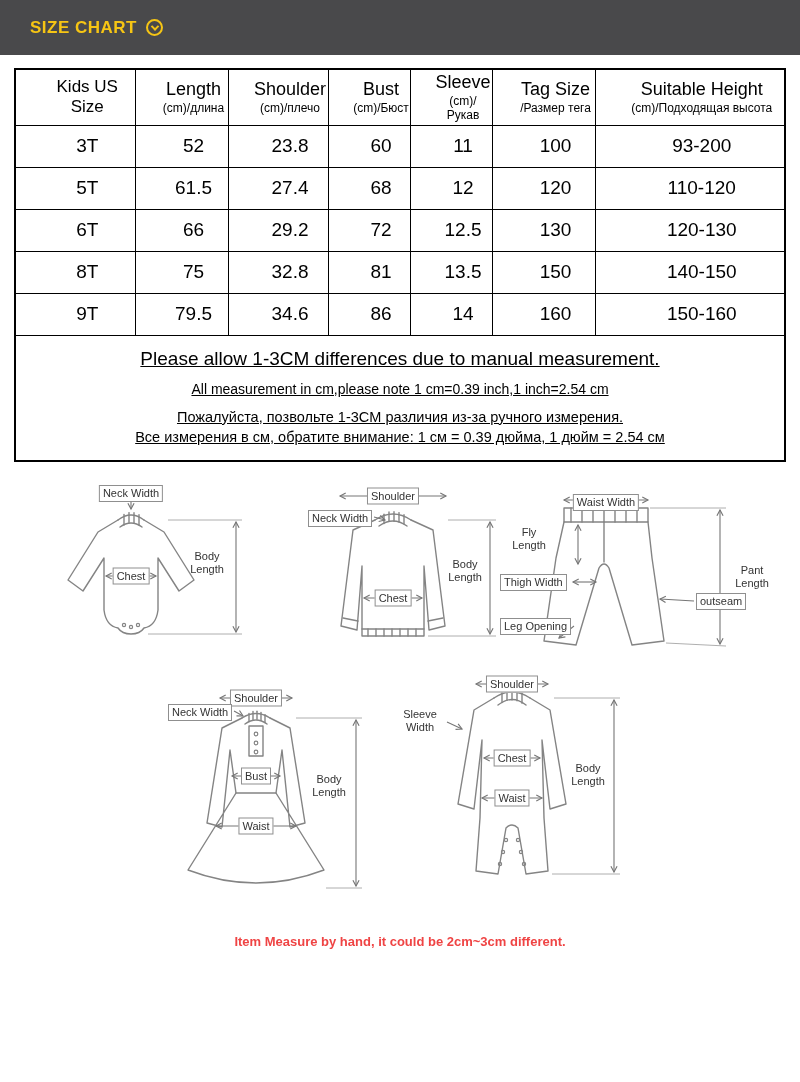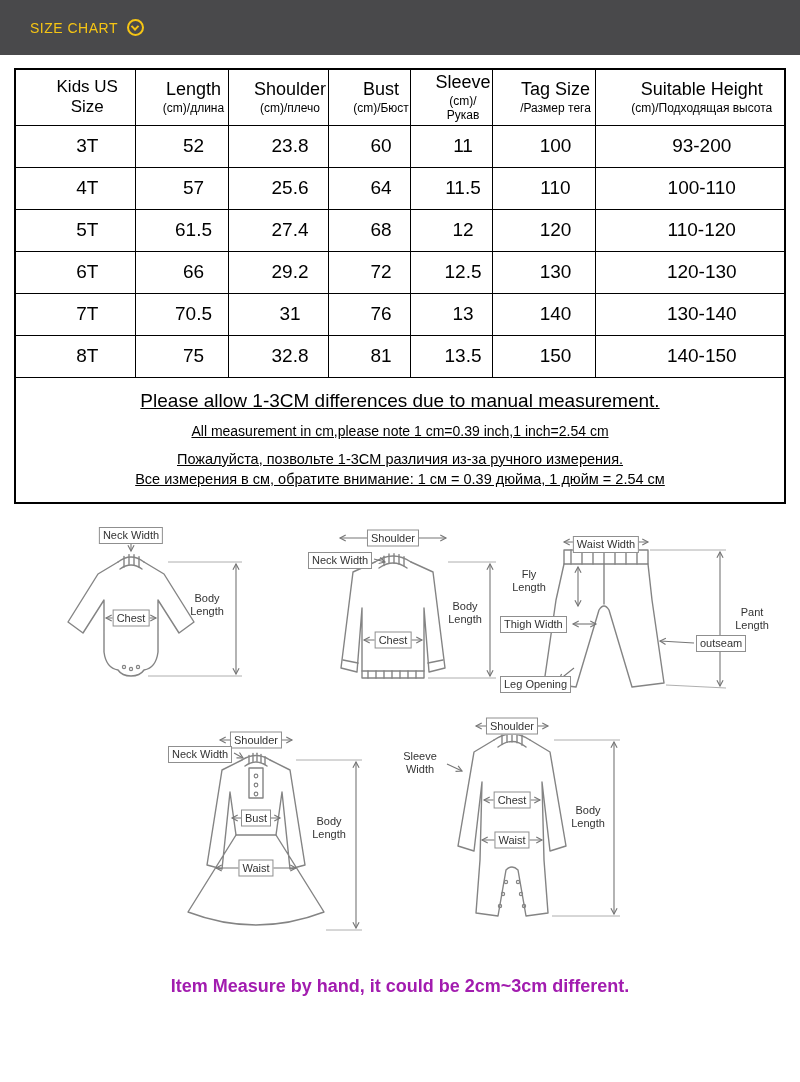--- a/index.html
+++ b/index.html
@@ -1,20 +1,20 @@
 <!DOCTYPE html>
 <html><head>
 <meta charset="utf-8">
 <style>
   * {box-sizing:border-box; margin:0; padding:0;}
   html,body {background:#fff;}
   body {width:800px; height:1082px; font-family:"Liberation Sans", sans-serif; color:#000; overflow:hidden;}
 
   .topbar {height:55px; background:#49494b; display:flex; align-items:center; padding-left:30px; gap:9px;}
-  .topbar-title {color:#f6c514; font-size:14px; font-weight:normal; letter-spacing:.5px;}
+  .topbar-title {color:#f6c514; font-size:17px; font-weight:bold; letter-spacing:.5px;}
   .chevron-badge {width:17px; height:17px; border:2px solid #f6c514; border-radius:50%; display:inline-flex; align-items:center; justify-content:center; cursor:pointer; flex:0 0 auto;}
   .chev {width:6px; height:6px; border-right:2px solid #f6c514; border-bottom:2px solid #f6c514; transform:rotate(45deg) translate(-1px,-1px);}
 
   table.size-table {border-collapse:collapse; margin:13px auto 0; width:770px; table-layout:fixed; border:2px solid #000;}
   .size-table th, .size-table td {border:1px solid #000; text-align:center; vertical-align:middle; overflow:hidden;padding-left:24px;}
   .size-table th {font-weight:normal;}
   .size-table thead th {height:56px;}
   .col-main {font-size:18px;}
   th.first .col-main {font-size:17px;}
   .col-sub {font-size:12px; margin-top:1px;}
@@ -29,21 +29,21 @@
   .diag {position:absolute;}
   .diag svg {position:absolute; left:0; top:0;}
   .garment path, .garment line, .garment rect {stroke:#848484; fill:none; stroke-width:1.4; stroke-linejoin:round; stroke-linecap:round;}
   .garment circle {fill:none; stroke:#848484; stroke-width:1.2;}
   .arrows line {stroke:#767676; stroke-width:1.1;}
   .arrows line.ref {stroke:#9a9a9a; stroke-width:.8;}
   .lbl {position:absolute; font-size:11px; line-height:15px; color:#333; background:#fff; border:1px solid #8f8f8f; padding:0 3px; white-space:nowrap; z-index:2;}
   .lbl.ctr {transform:translate(-50%,-50%);}
   .lbl.ctrx {transform:translateX(-50%);}
   .lbl2 {position:absolute; font-size:11px; line-height:13px; color:#333; text-align:center; z-index:2;}
-  .caption {text-align:center; color:#a21caf; font-weight:bold; font-size:18px; margin-top:6px;}
+  .caption {text-align:center; color:#ef4444; font-weight:bold; font-size:13px; margin-top:6px;}
 </style>
 </head>
 <body>
 
 <header class="topbar">
   <span class="topbar-title">SIZE CHART</span>
   <span class="chevron-badge">
       <span class="chev"></span>
     </span>
 </header>
@@ -93,63 +93,54 @@
     <tr>
       <td>3T</td>
       <td>52</td>
       <td>23.8</td>
       <td>60</td>
       <td>11</td>
       <td>100</td>
       <td>93-200</td>
     </tr>
     <tr>
-      <td>4T</td>
-      <td>57</td>
-      <td>25.6</td>
-      <td>64</td>
-      <td>11.5</td>
-      <td>110</td>
-      <td>100-110</td>
-    </tr>
-    <tr>
       <td>5T</td>
       <td>61.5</td>
       <td>27.4</td>
       <td>68</td>
       <td>12</td>
       <td>120</td>
       <td>110-120</td>
     </tr>
     <tr>
       <td>6T</td>
       <td>66</td>
       <td>29.2</td>
       <td>72</td>
       <td>12.5</td>
       <td>130</td>
       <td>120-130</td>
     </tr>
     <tr>
-      <td>7T</td>
-      <td>70.5</td>
-      <td>31</td>
-      <td>76</td>
-      <td>13</td>
-      <td>140</td>
-      <td>130-140</td>
-    </tr>
-    <tr>
       <td>8T</td>
       <td>75</td>
       <td>32.8</td>
       <td>81</td>
       <td>13.5</td>
       <td>150</td>
       <td>140-150</td>
+    </tr>
+    <tr>
+      <td>9T</td>
+      <td>79.5</td>
+      <td>34.6</td>
+      <td>86</td>
+      <td>14</td>
+      <td>160</td>
+      <td>150-160</td>
     </tr>
     <tr>
       <td class="notes" colspan="7">
         <p class="note-en1">Please allow 1-3CM differences due to manual measurement.</p>
         <p class="note-en2">All measurement in cm,please note 1 cm=0.39 inch,1 inch=2.54 cm</p>
         <p class="note-ru1">Пожалуйста, позвольте 1-3CM различия из-за ручного измерения.</p>
         <p class="note-ru2">Все измерения в см, обратите внимание: 1 см = 0.39 дюйма, 1 дюйм = 2.54 см</p>
       </td>
     </tr>
   </tbody>
@@ -257,21 +248,21 @@
         <line x1="74" y1="148" x2="59" y2="160" marker-end="url(#pah)"></line>
         <line x1="194" y1="123" x2="160" y2="121" marker-end="url(#pah)"></line>
         <line class="ref" x1="150" y1="30" x2="226" y2="30"></line>
         <line class="ref" x1="166" y1="165" x2="226" y2="168"></line>
         <line x1="220" y1="32" x2="220" y2="166" marker-start="url(#pah)" marker-end="url(#pah)"></line>
       </g>
     </svg>
     <span class="lbl ctrx" style="left:106px;top:16px">Waist Width</span>
     <span class="lbl2" style="left:6px;top:48px;width:46px">Fly Length</span>
     <span class="lbl" style="left:0;top:96px">Thigh Width</span>
-    <span class="lbl" style="left:0;top:156px">Leg Opening</span>
+    <span class="lbl" style="left:0;top:140px">Leg Opening</span>
     <span class="lbl" style="left:196px;top:115px">outseam</span>
     <span class="lbl2" style="left:228px;top:86px;width:48px">Pant Length</span>
   </div>
 
   <div class="diag" style="left:146px;top:208px;width:225px;height:235px">
     <svg width="225" height="235" viewBox="0 0 225 235">
       <defs>
         <marker id="dah" viewBox="0 0 10 10" refX="8" refY="5" markerWidth="8" markerHeight="8" orient="auto-start-reverse">
           <path d="M1.5,1.5 L8,5 L1.5,8.5" fill="none" stroke="#767676" stroke-width="1.3"></path>
         </marker>

